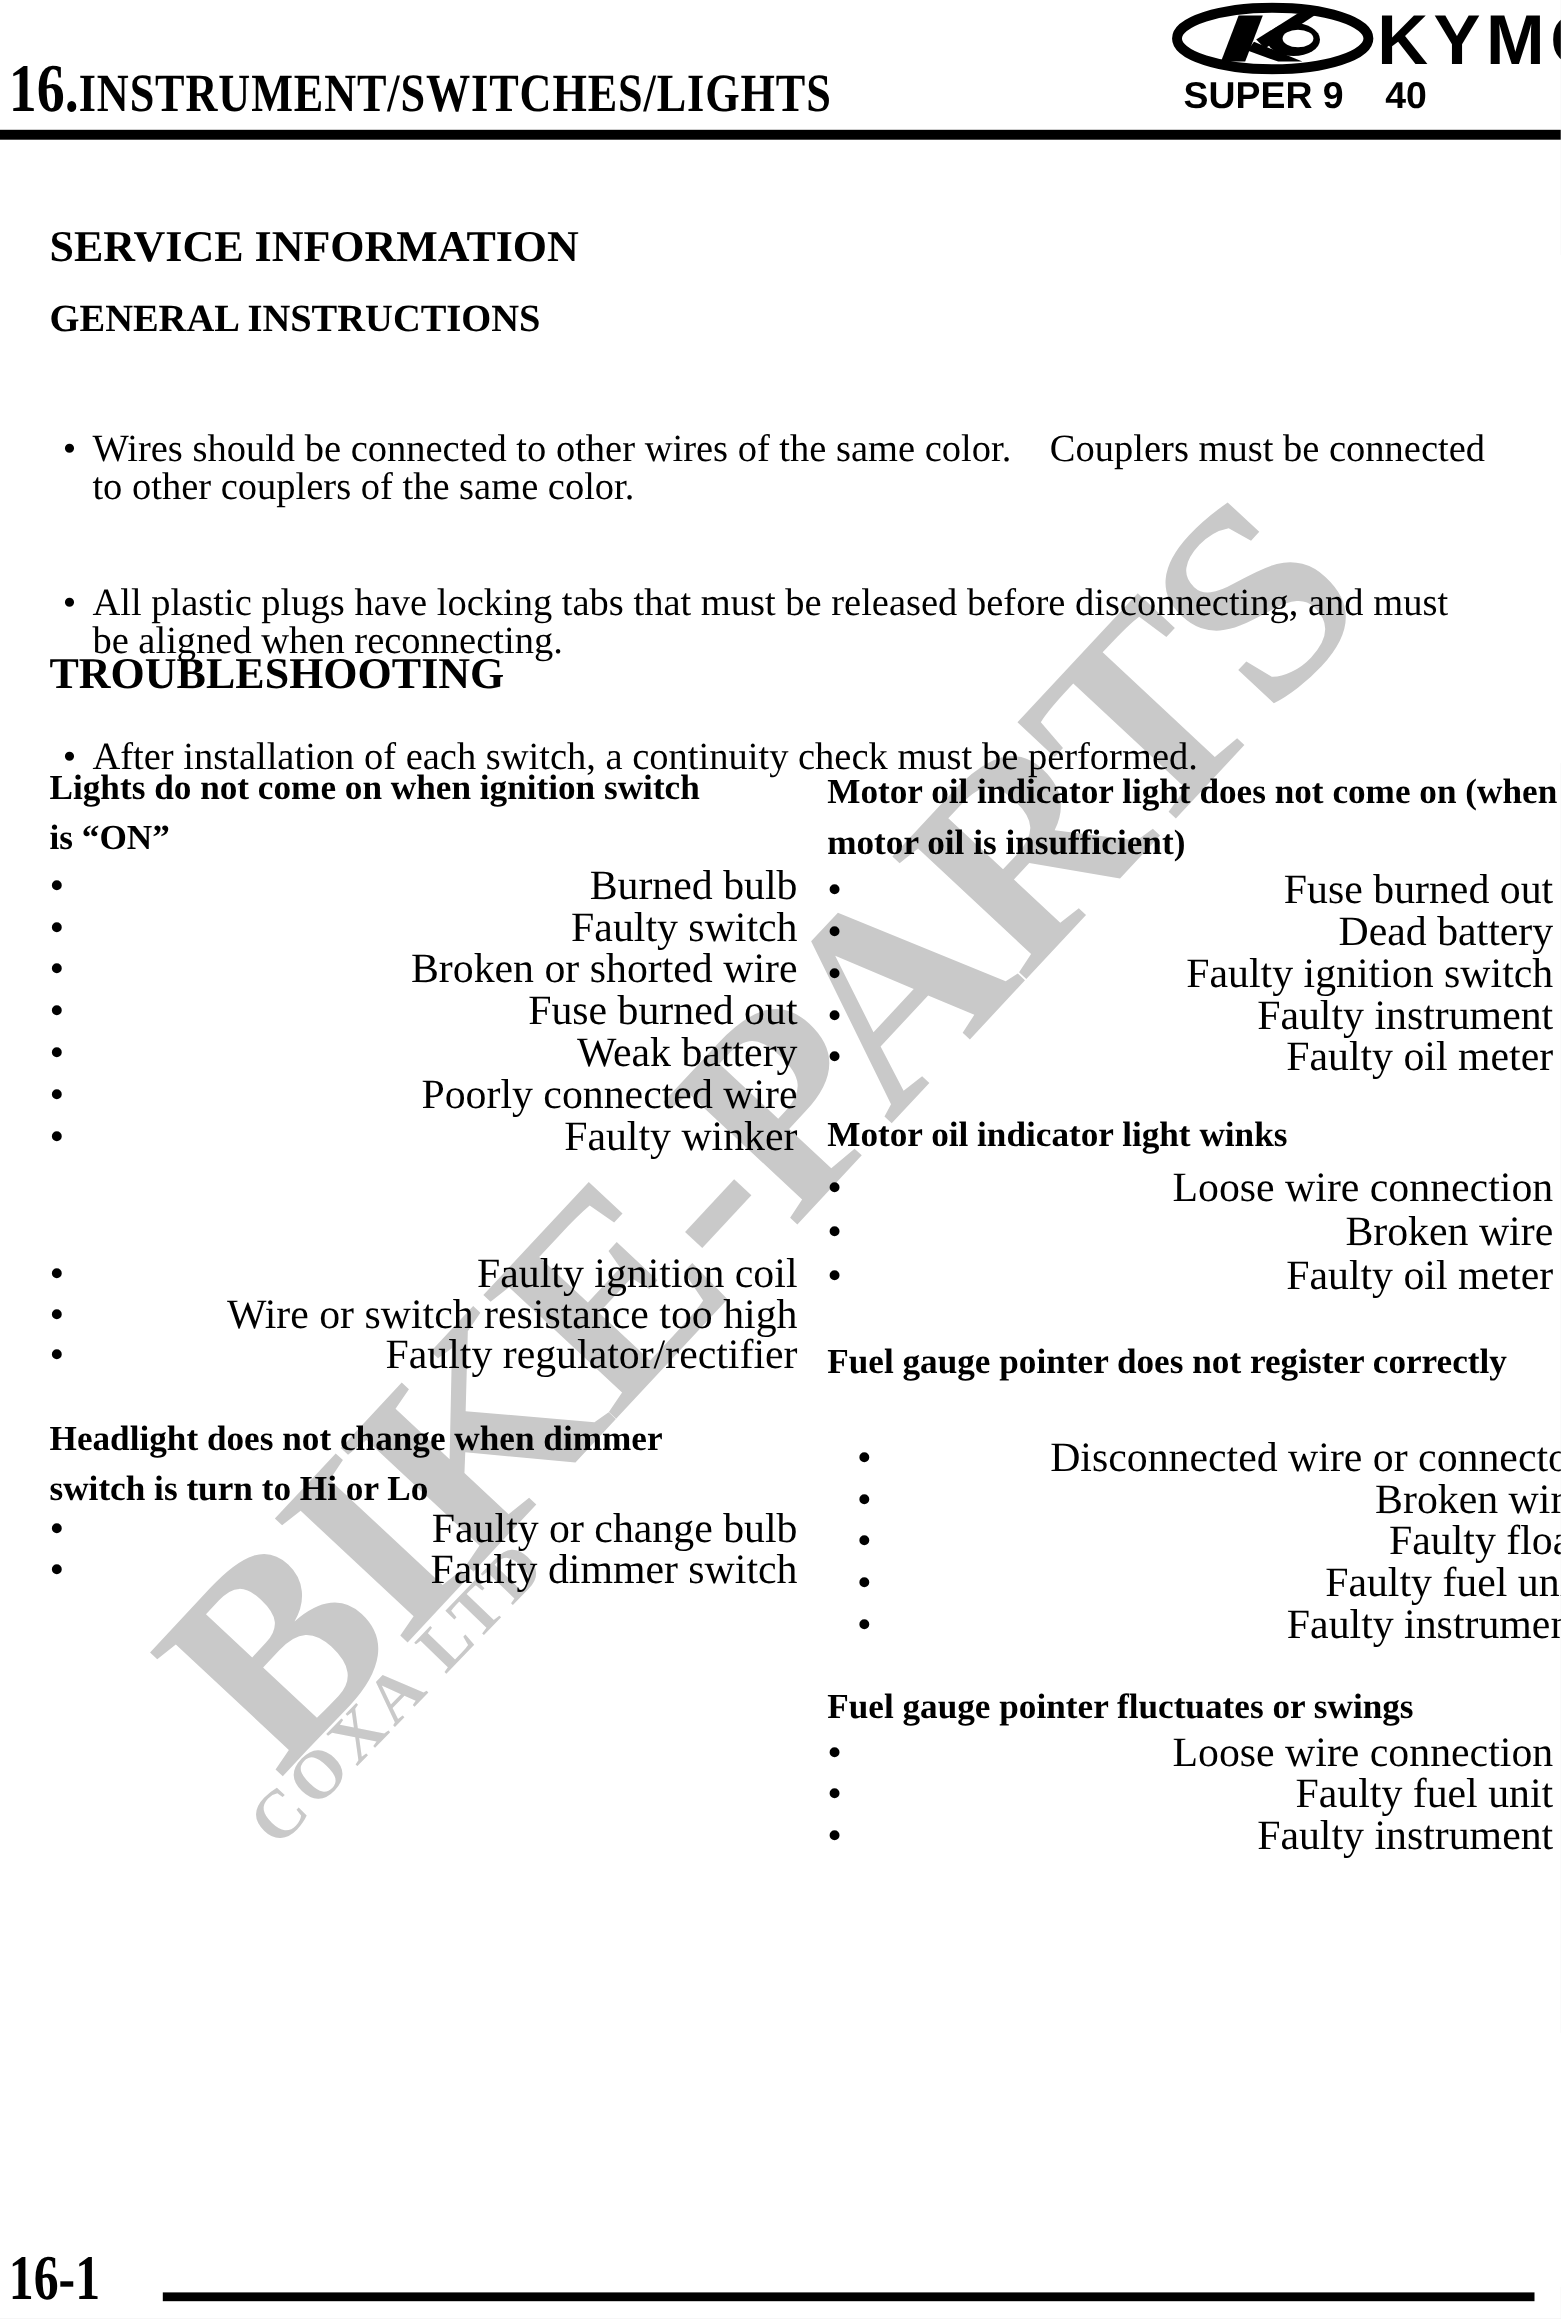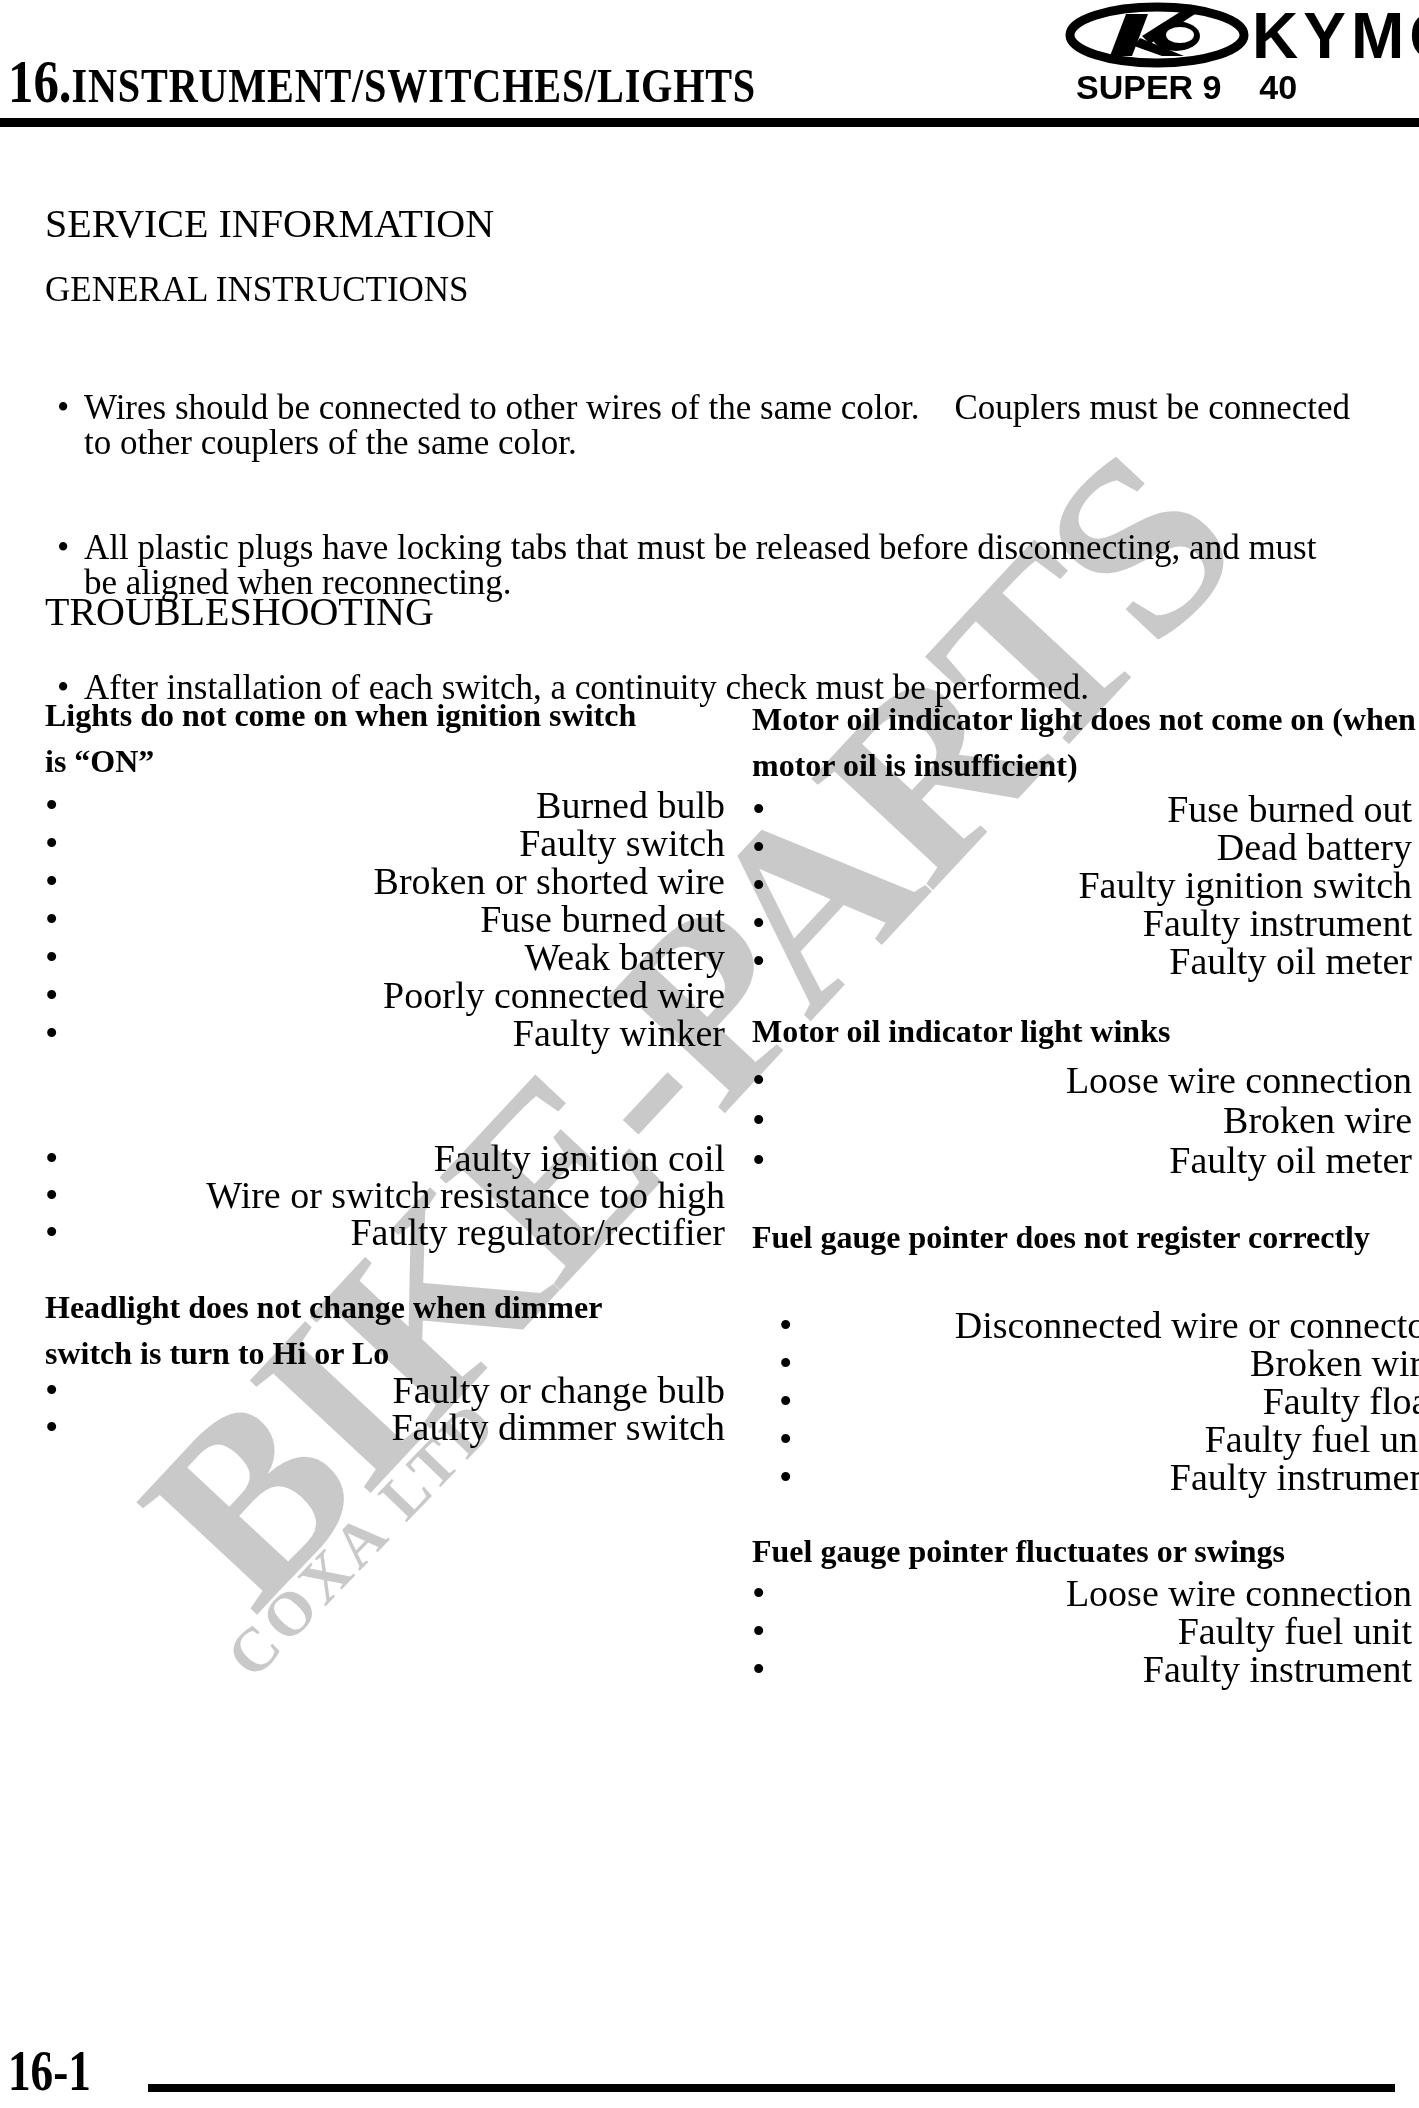--- a/index.html
+++ b/index.html
@@ -59,21 +59,21 @@
     left:1076px;top:70px;
     font-family:"Liberation Sans", sans-serif;
     font-weight:bold;font-size:34px;
     white-space:pre;line-height:1;
   }
   #header-rule{
     left:0;top:118px;width:1419px;height:9px;background:#000;
   }
   #kymco-logo{left:1064px;top:2px;}
   
-  .sec-title{font-weight:normal;line-height:1;white-space:nowrap;}
+  .sec-title{font-weight:bold;line-height:1;white-space:nowrap;}
   #service-title{left:45px;top:204px;font-size:40px;}
   #general-title{left:45px;top:272px;font-size:35px;}
   #trouble-title{left:45px;top:592px;font-size:40px;}
   
   ul.blist{list-style:none;margin:0;padding:0;}
   ul.blist li{
     position:relative;
     padding-left:27px;
   }
   ul.blist li::before{

